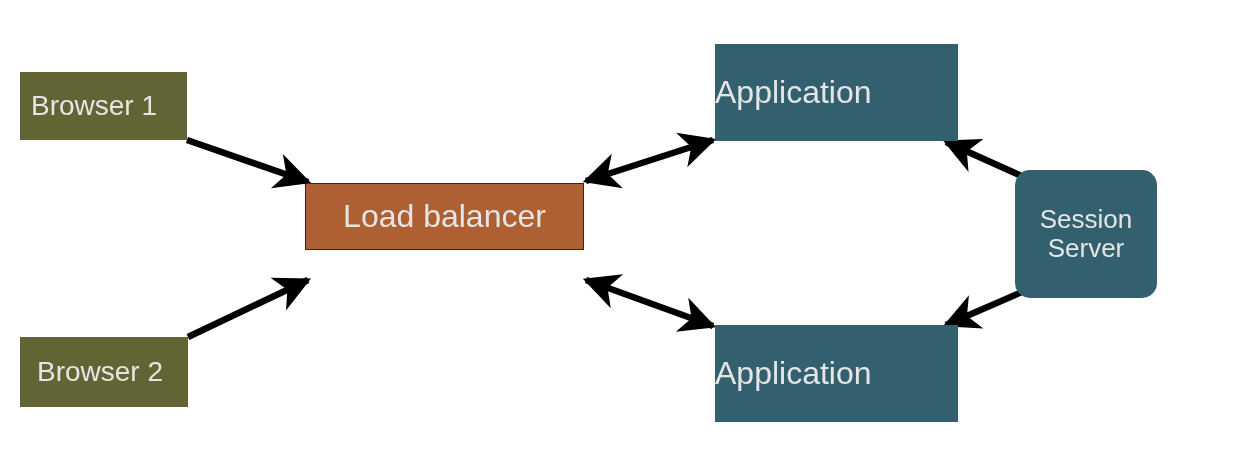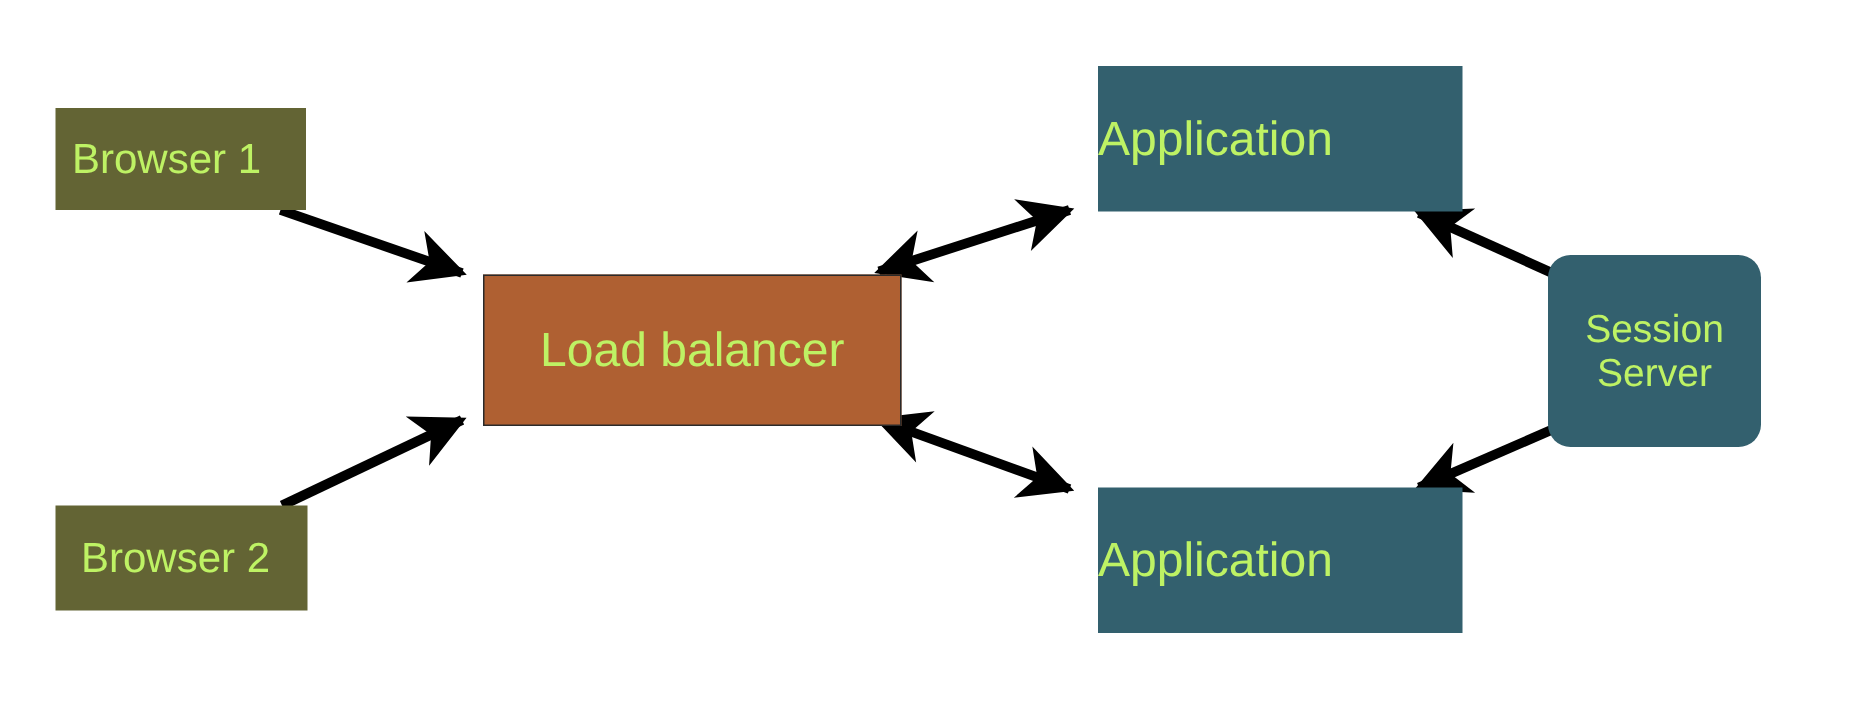--- a/index.html
+++ b/index.html
@@ -25,24 +25,23 @@
     top: 0;
     width: 1240px;
     height: 470px;
     pointer-events: none;
   }
   .node {
     position: absolute;
     box-sizing: border-box;
     display: flex;
     align-items: center;
-    color: #bef264;
+    color: #e5e5e5;
     line-height: 1.12;
     white-space: pre-line;
-    margin-left: 17px;
   }
   .node-browser {
     background: #636434;
     justify-content: flex-start;
     padding-left: 11px;
     font-size: 28px;
   }
   .node-lb {
     background: #af6032;
     border: 1px solid #2a2a2a;
@@ -57,21 +56,21 @@
   .node-session {
     background: #33606e;
     border-radius: 15px;
     justify-content: center;
     text-align: center;
     font-size: 26px;
   }
   
   #node-browser-1 { left: 20px;   top: 72px;  width: 167px; height: 68px; }
   #node-browser-2 { left: 20px;   top: 337px; width: 168px; height: 70px; padding-left: 17px; }
-  #node-load-balancer { left: 305px; top: 183px; width: 279px; height: 101px; }
+  #node-load-balancer { left: 305px; top: 183px; width: 279px; height: 67px; }
   #node-application-1 { left: 715px; top: 44px;  width: 243px; height: 97px; }
   #node-application-2 { left: 715px; top: 325px; width: 243px; height: 97px; }
   #node-session-server { left: 1015px; top: 170px; width: 142px; height: 128px; }
 </style>
 </head>
 <body>
 
 <div id="canvas">
 
   <svg id="edge-layer" viewBox="0 0 1240 470" width="1240" height="470" xmlns="http://www.w3.org/2000/svg">

